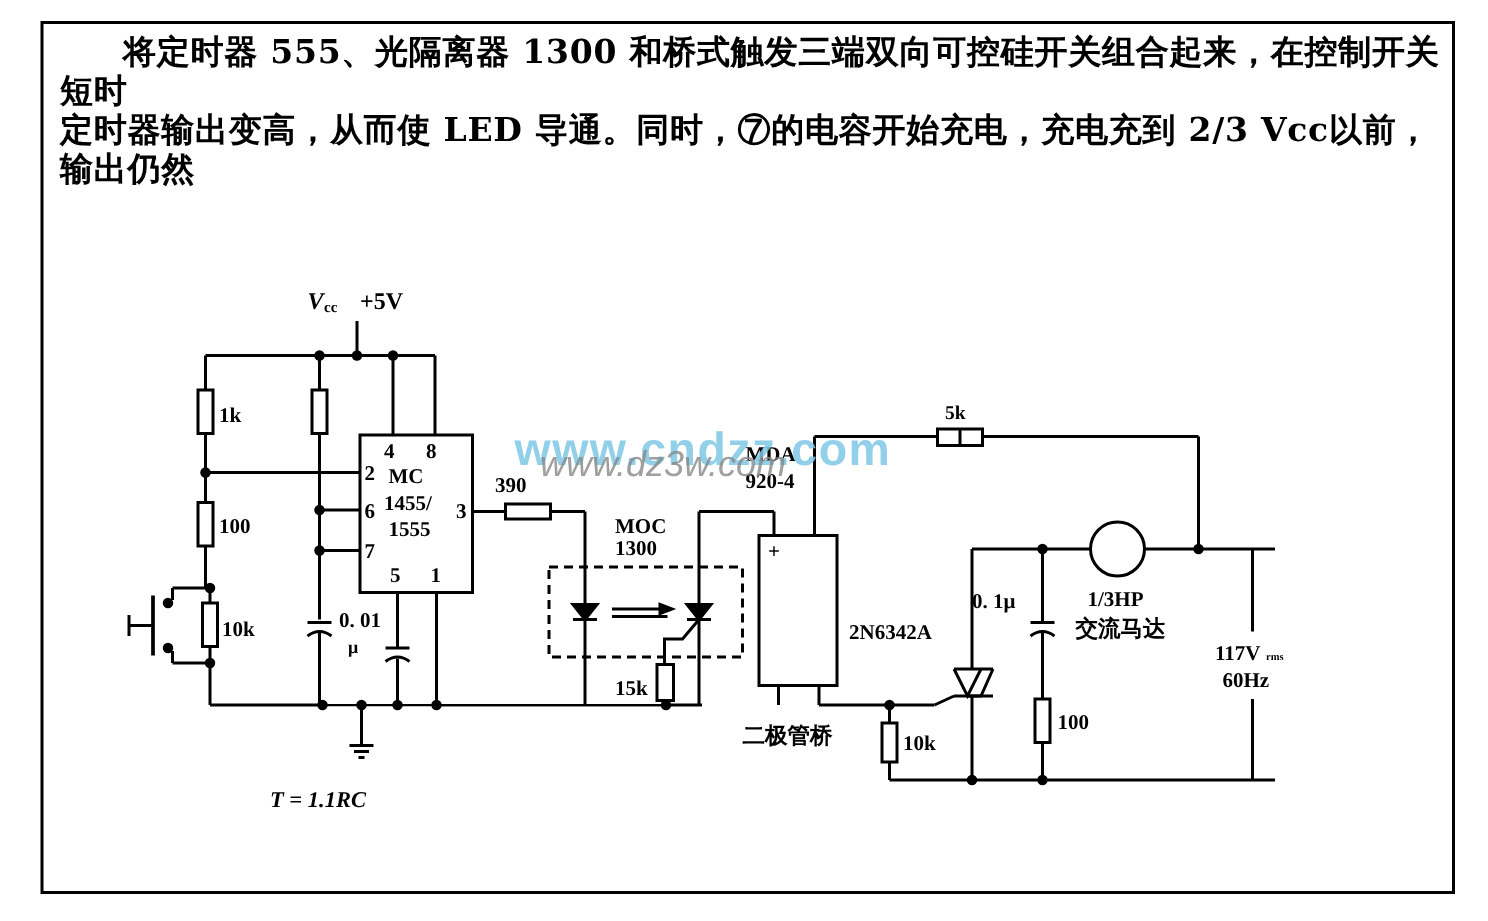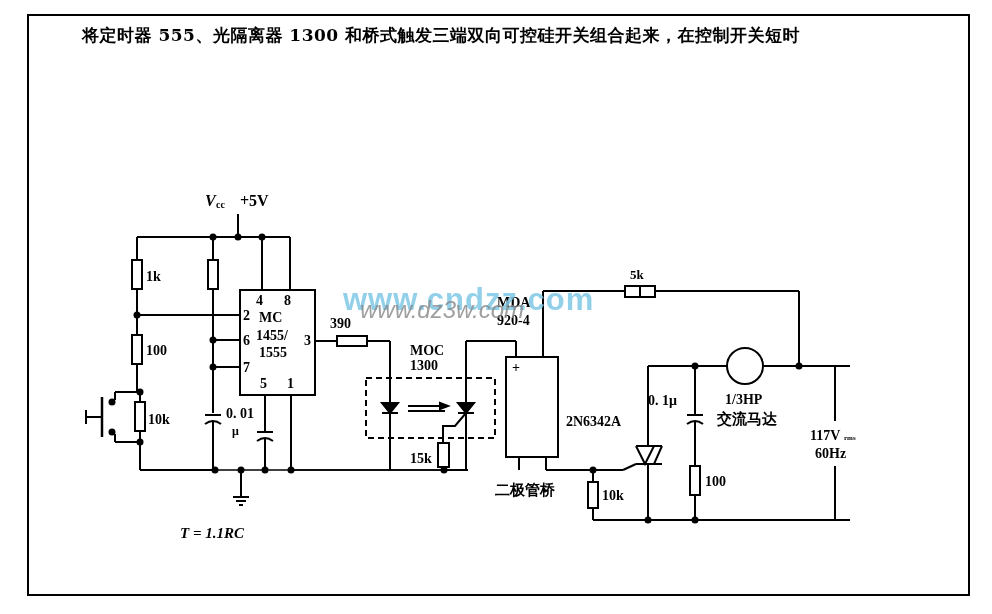--- a/index.html
+++ b/index.html
@@ -1,38 +1,39 @@
 <!DOCTYPE html>
 <html><head>
 <meta charset="utf-8">
 <style>
   html, body { margin: 0; padding: 0; background: #ffffff; }
   body { width: 992px; height: 614px; position: relative; overflow: hidden;
          font-family: "DejaVu Serif", "Liberation Serif", serif; color: #000; }
   .frame { position: absolute; left: 27px; top: 14px; width: 943px; height: 582px;
            border: 2px solid #000; box-sizing: border-box; }
   .desc { position: absolute; left: 40px; top: 22px; width: 920px;
-          font-size: 17px; line-height: 26px; font-weight: bold; letter-spacing: 0.5px;
+          font-size: 22px; line-height: 26px; font-weight: bold; letter-spacing: 0.5px;
           font-family: "DejaVu Serif", "Liberation Serif", serif; }
   .desc p { margin: 0; }
   .desc .l1 { text-indent: 42px; }
   svg.schem { position: absolute; left: 0; top: 0; }
   svg text { font-family: "Liberation Serif", "DejaVu Serif", serif; font-weight: bold; fill: #000; }
   .wm1 { position: absolute; left: 343px; top: 282px; font-family: "Liberation Sans", sans-serif;
          font-size: 31px; color: #7fc8e6; opacity: 0.85; letter-spacing: 1px; font-weight: bold; }
   .wm2 { position: absolute; left: 360px; top: 296px; font-family: "Liberation Sans", sans-serif;
          font-size: 24px; font-style: italic; color: #888; opacity: 0.8; }
 </style>
 </head>
 <body>
 
 <div class="frame"></div>
 
 <div class="desc">
   <p class="l1">将定时器 555、光隔离器 1300 和桥式触发三端双向可控硅开关组合起来，在控制开关短时</p>
+  <p>定时器输出变高，从而使 LED 导通。同时，⑦的电容开始充电，充电充到 2/3 Vcc以前，输出仍然</p>
 </div>
 
 <svg class="schem" width="992" height="614" viewBox="0 0 992 614" stroke="#000" stroke-width="2" fill="none">
 
   <g>
     <text x="205" y="206" font-size="16" font-style="italic" stroke="none">V</text>
     <text x="216" y="208" font-size="10" stroke="none">cc</text>
     <text x="240" y="206" font-size="16" stroke="none">+5V</text>
   </g>
   <line x1="238" y1="214" x2="238" y2="237"></line>

